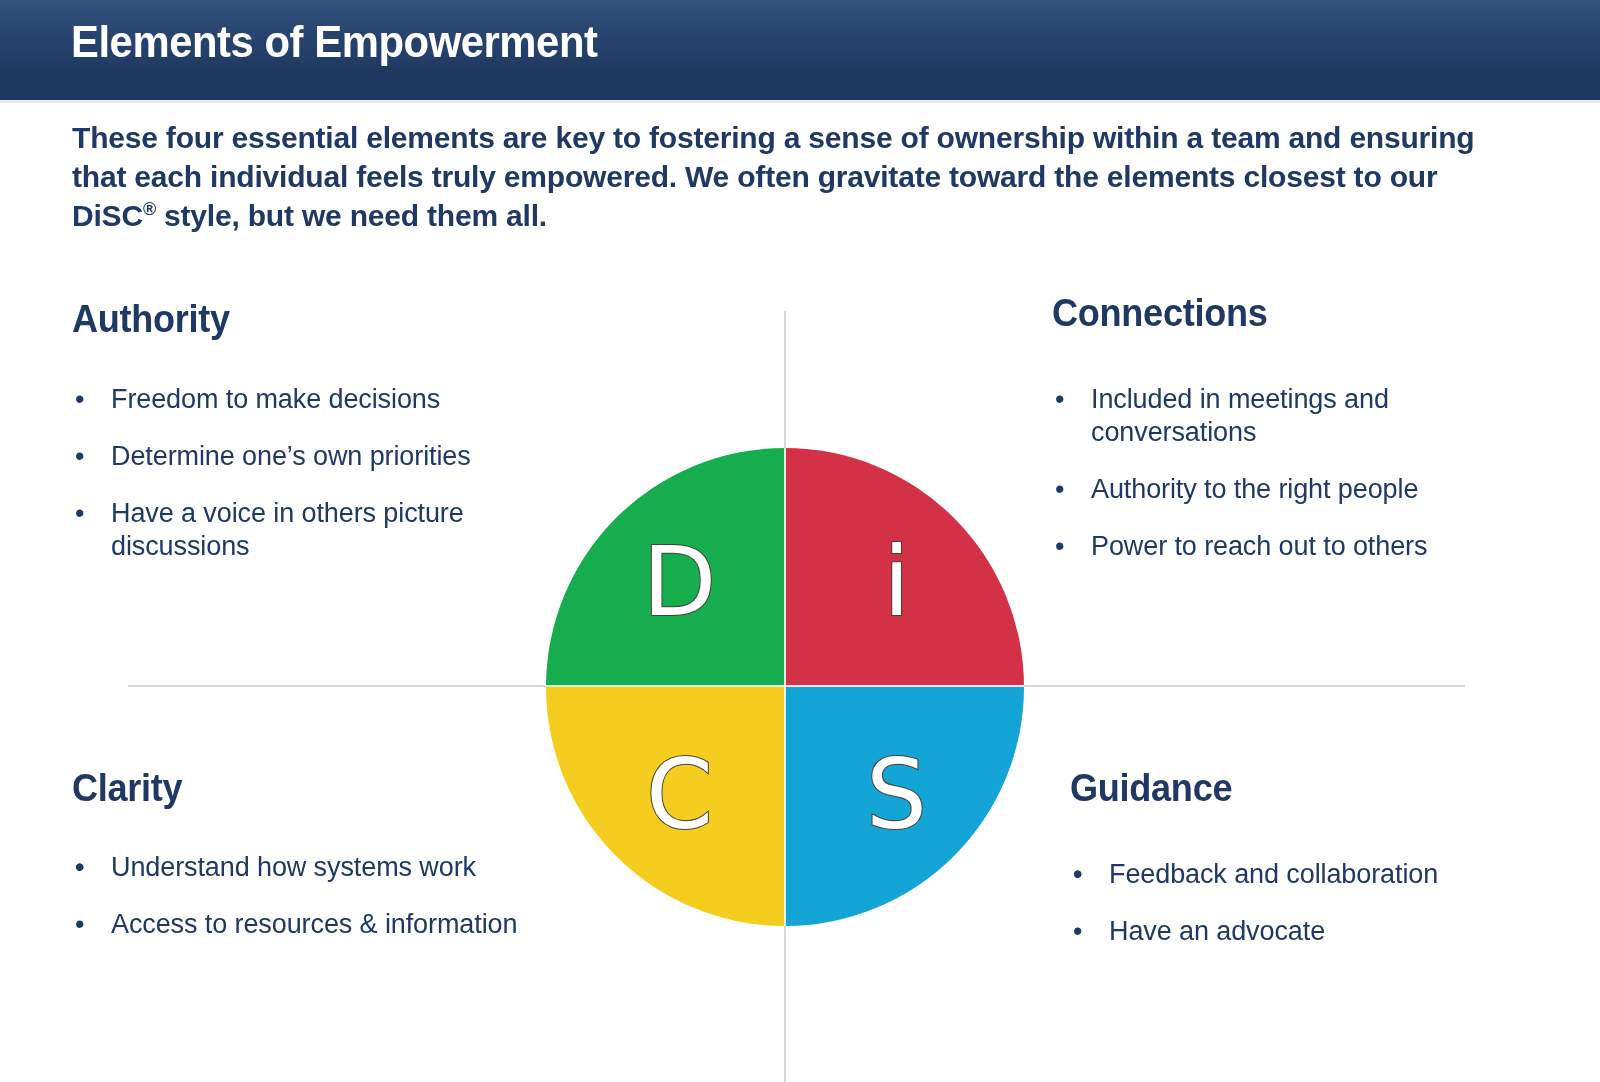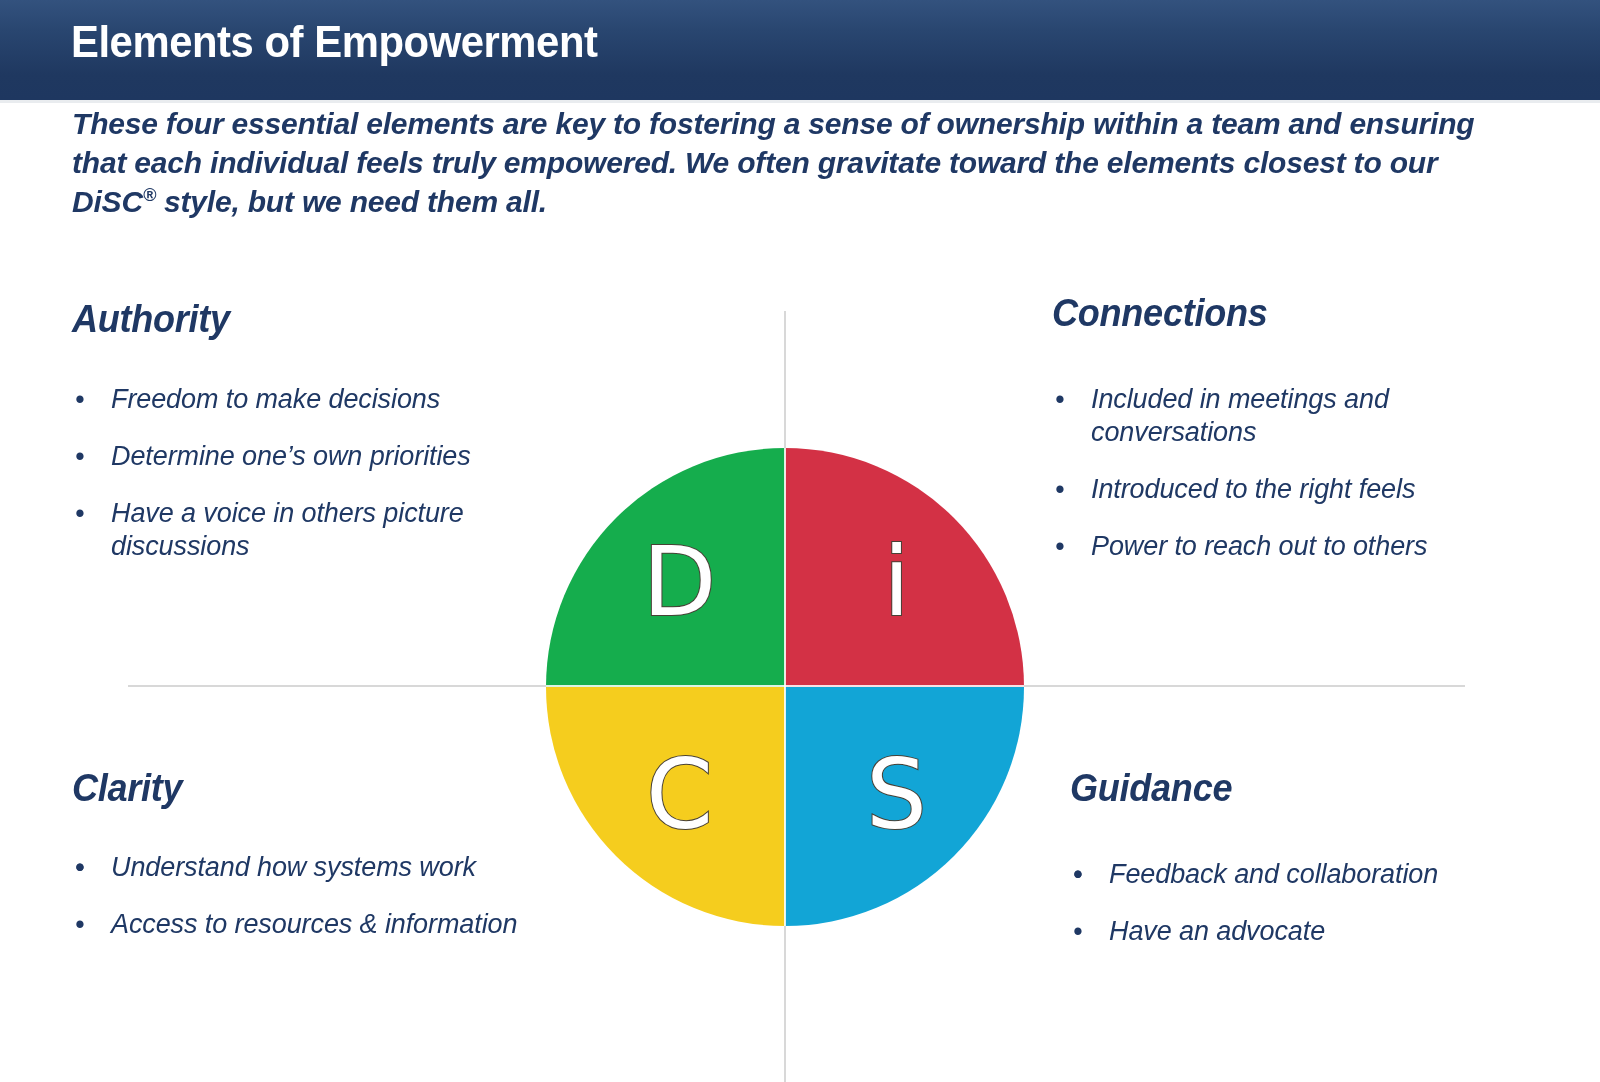--- a/index.html
+++ b/index.html
@@ -46,26 +46,25 @@
     letter-spacing: -0.5px;
     transform: scaleX(0.93);
     transform-origin: left center;
     white-space: nowrap;
   }
 
   
   #intro {
     position: absolute;
     left: 72px;
-    top: 104px;
+    top: 118px;
     width: 1452px;
     font-size: 30px;
     line-height: 39px;
     font-weight: bold;
-    font-style: italic;
     color: #1f3864;
     letter-spacing: -0.2px;
   }
   #intro .reg {
     font-size: 18px;
     vertical-align: super;
     line-height: 0;
   }
 
   
@@ -136,21 +135,21 @@
     position: absolute;
     left: 0;
     top: 237px;
     width: 478px;
     height: 2px;
     background: rgba(255,255,255,0.85);
     z-index: 5;
   }
 
   
-  .block { position: absolute; font-style: italic; }
+  .block { position: absolute; }
   .block-heading {
     font-size: 38px;
     font-weight: bold;
     color: #1f3864;
     letter-spacing: -0.3px;
     transform: scaleX(0.95);
     transform-origin: left center;
     white-space: nowrap;
   }
   .bullet-list {
@@ -247,21 +246,21 @@
 
   <div class="block" id="block-connections">
     <div class="block-heading">Connections</div>
     <ul class="bullet-list">
       <li class="bullet-item">
         <span class="dot">•</span>
         <span>Included in meetings and conversations</span>
       </li>
       <li class="bullet-item">
         <span class="dot">•</span>
-        <span>Introduced to the right feels</span>
+        <span>Authority to the right people</span>
       </li>
       <li class="bullet-item">
         <span class="dot">•</span>
         <span>Power to reach out to others</span>
       </li>
     </ul>
   </div>
 
   <div class="block" id="block-clarity">
     <div class="block-heading">Clarity</div>

